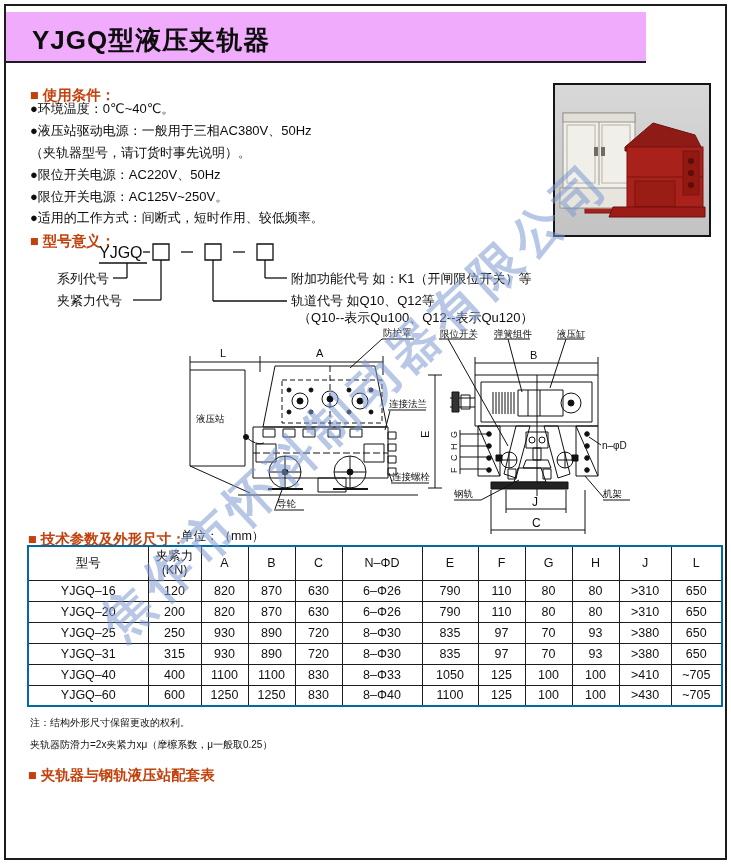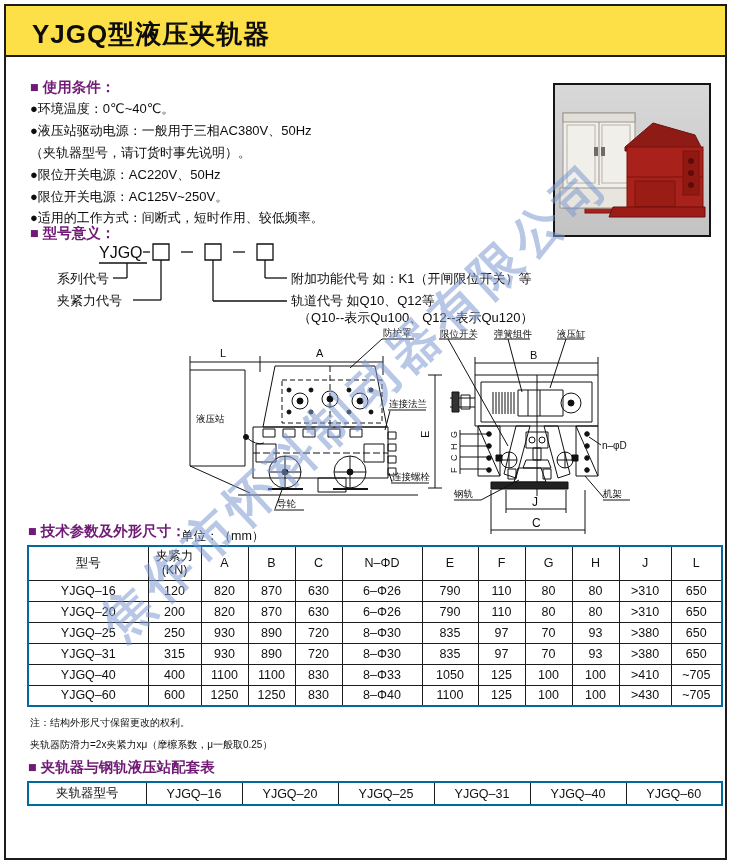--- a/index.html
+++ b/index.html
@@ -7,28 +7,28 @@
   body {
     font-family: "Liberation Sans", "DejaVu Sans", sans-serif;
     background:#ffffff; color:#111; position:relative; overflow:hidden;
   }
   .abs { position:absolute; }
   .frame {
     position:absolute; left:4px; top:4px; width:723px; height:856px;
     border:2px solid #1c1c1c;
   }
   .titlebar {
-    position:absolute; left:6px; top:6px; width:719px; height:51px;
-    background:#fde047; border-bottom:2px solid #1c1c1c;
+    position:absolute; left:6px; top:12px; width:640px; height:51px;
+    background:#f0abfc; border-bottom:2px solid #1c1c1c;
   }
   .title {
     position:absolute; left:26px; top:11px; font-size:26px; font-weight:bold;
     letter-spacing:1px; color:#0d0d0d;
   }
-  .sec-heading { font-weight:bold; font-size:14.5px; color:#701a75; }
+  .sec-heading { font-weight:bold; font-size:14.5px; color:#c2410c;margin-top:8px; }
   .bullet { font-size:13px; color:#0d0d0d; white-space:nowrap; }
   .unit-label { font-size:12.5px; }
   .note { font-size:10px; white-space:nowrap; }
 
   table { border-collapse:collapse; table-layout:fixed; background:#fff; }
   .data-table { border:2px solid #0369a1; }
   .data-table th, .data-table td {
     border:1px solid #1c1c1c; text-align:center; vertical-align:middle;
     font-weight:normal; font-size:12.5px; padding:0 1px; overflow:hidden;
   }
@@ -441,23 +441,14 @@
   <colgroup>
     <col style="width:118px">
       <col style="width:96px">
       <col style="width:96px">
       <col style="width:96px">
     <col style="width:96px">
       <col style="width:96px">
       <col style="width:96px">
   </colgroup>
   <tbody>
-    <tr>
-      <td>夹轨器型号</td>
-      <td>YJGQ–16</td>
-      <td>YJGQ–20</td>
-      <td>YJGQ–25</td>
-      <td>YJGQ–31</td>
-      <td>YJGQ–40</td>
-      <td>YJGQ–60</td>
-    </tr>
   </tbody>
 </table>
 
 </body></html>

